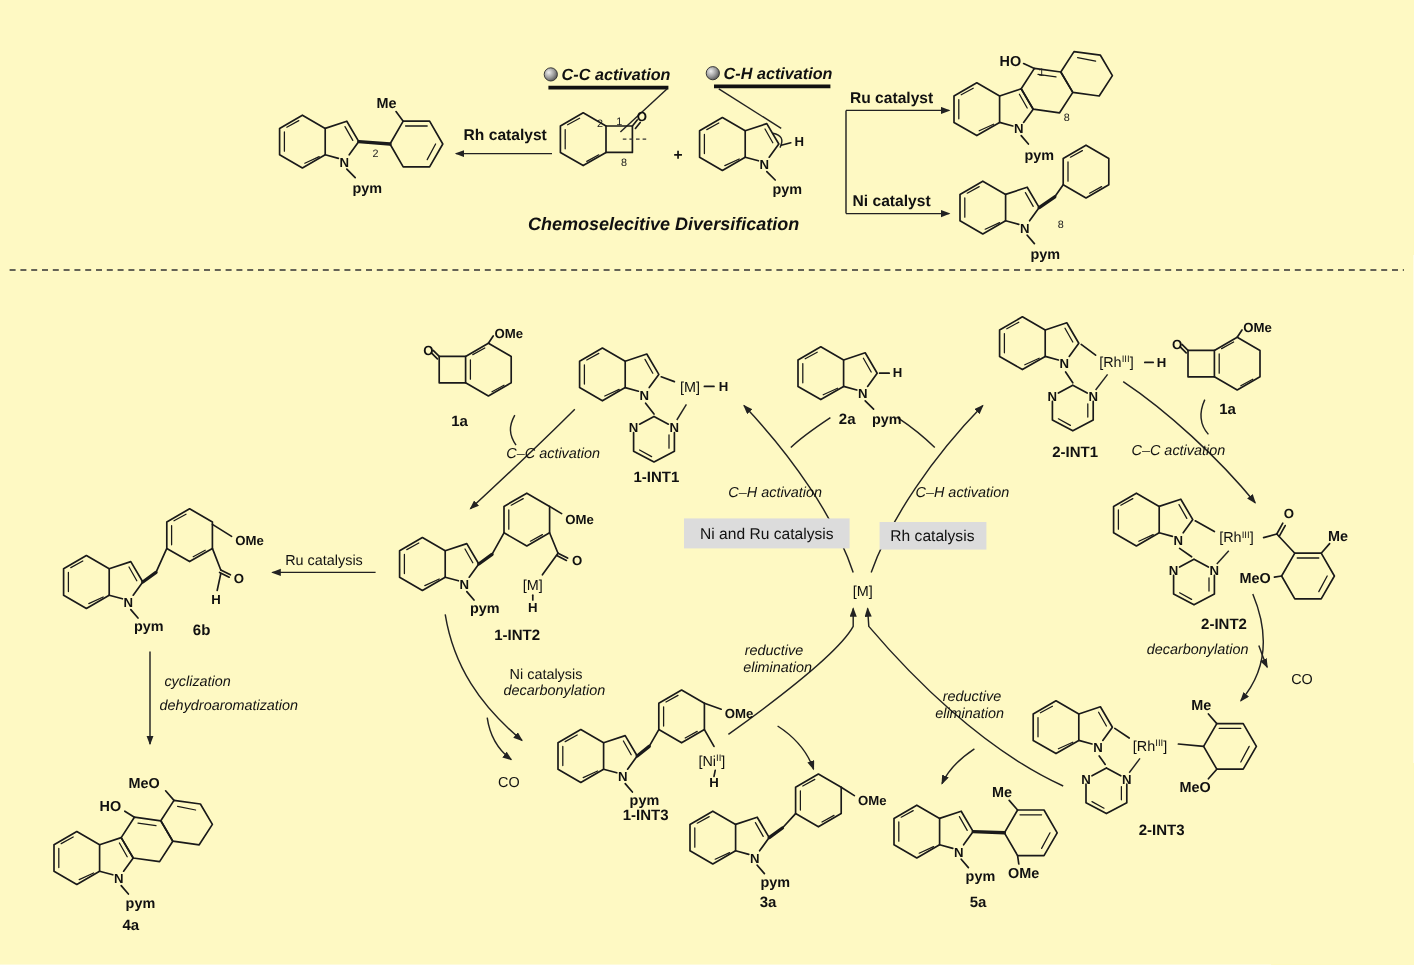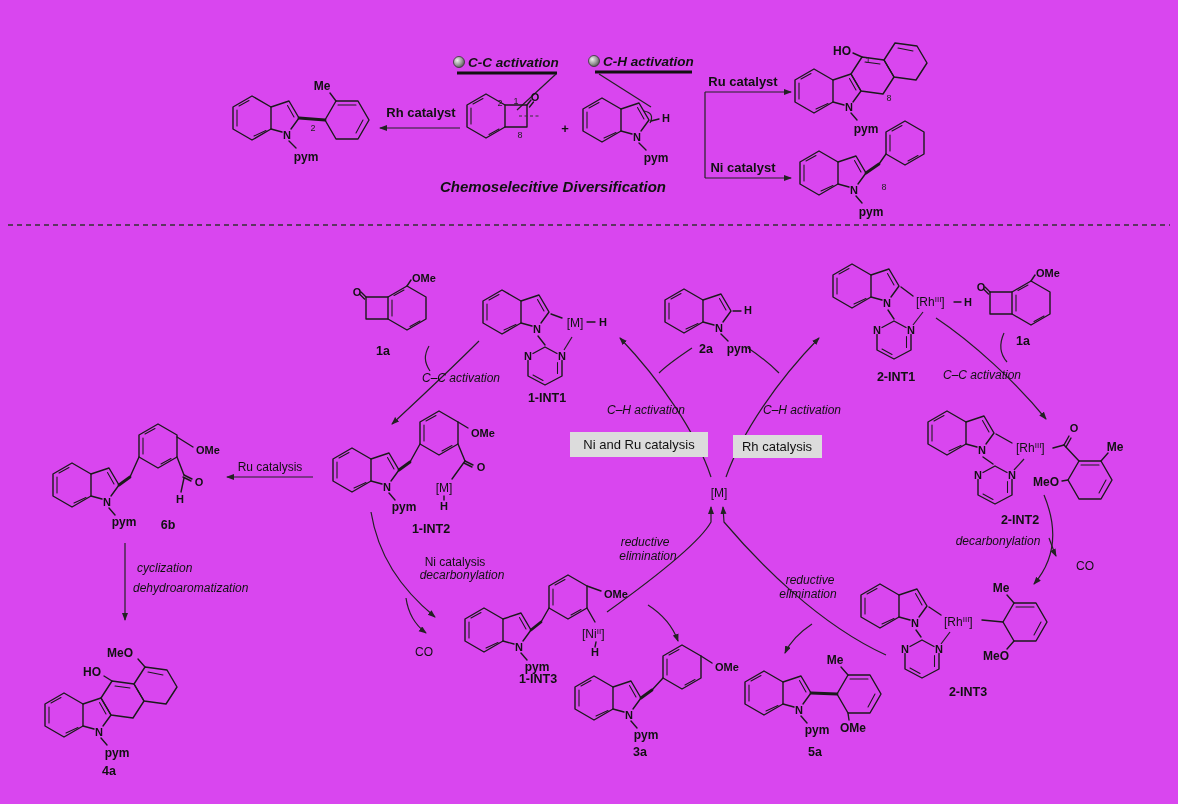--- a/index.html
+++ b/index.html
@@ -1,16 +1,16 @@
 <!DOCTYPE html>
 <html><head>
 <meta charset="utf-8">
 <style>
   html,body{margin:0;padding:0;background:#fff;}
-  #fig{position:relative;width:1178px;height:804px;background:#d946ef;overflow:hidden;
+  #fig{position:relative;width:1178px;height:804px;background:#fef9c3;overflow:hidden;
        font-family:"Liberation Sans",sans-serif;text-align:right;}
   svg{display:block}
   svg text{fill:#111;font-family:"Liberation Sans",sans-serif;}
   .bd{fill:none;stroke:#1a1a1a;stroke-width:1.4;stroke-linecap:round;stroke-linejoin:round;}
   .in{fill:none;stroke:#1a1a1a;stroke-width:1.05;stroke-linecap:round;}
   .bb{fill:none;stroke:#1a1a1a;stroke-width:2.8;stroke-linecap:round;}
   .ln{fill:none;stroke:#222;stroke-width:1.2;}
   .ar{fill:none;stroke:#222;stroke-width:1.2;marker-end:url(#ah);}
   .ul{stroke:#111;stroke-width:3;}
   .dsh{stroke:#333;stroke-width:1.3;stroke-dasharray:5 4;fill:none;}

